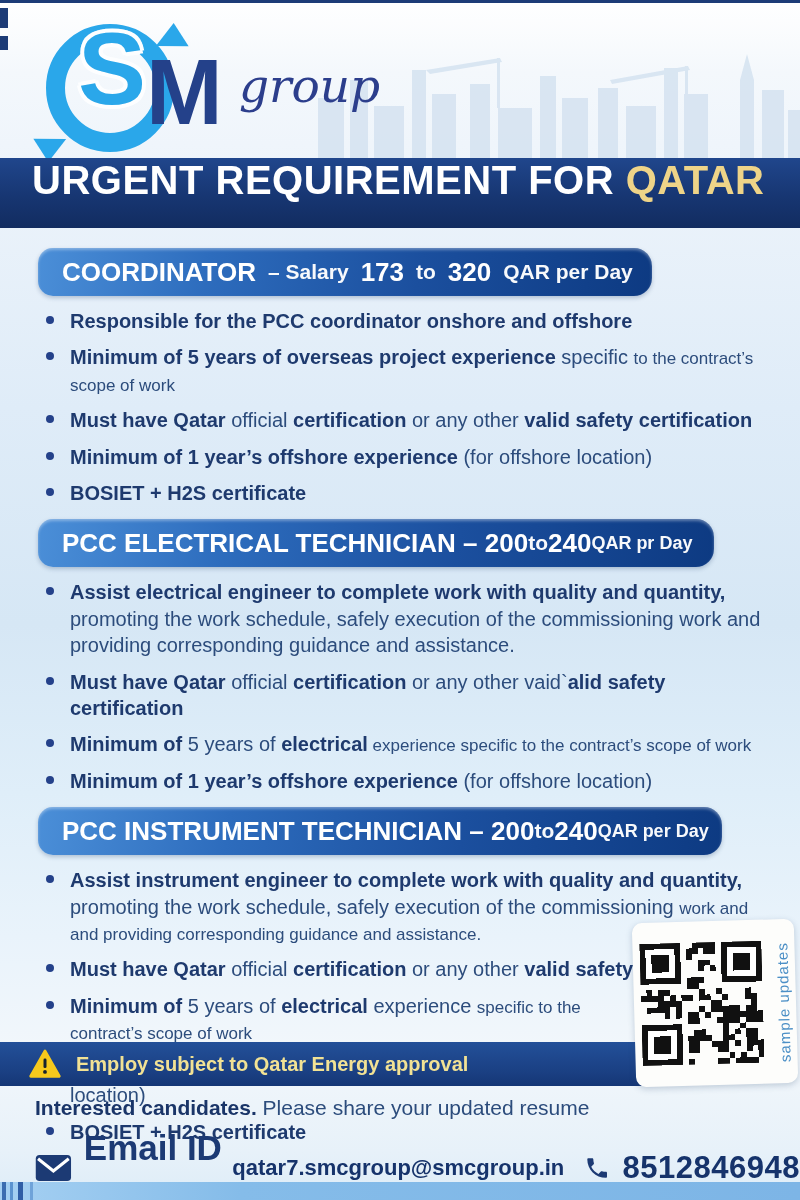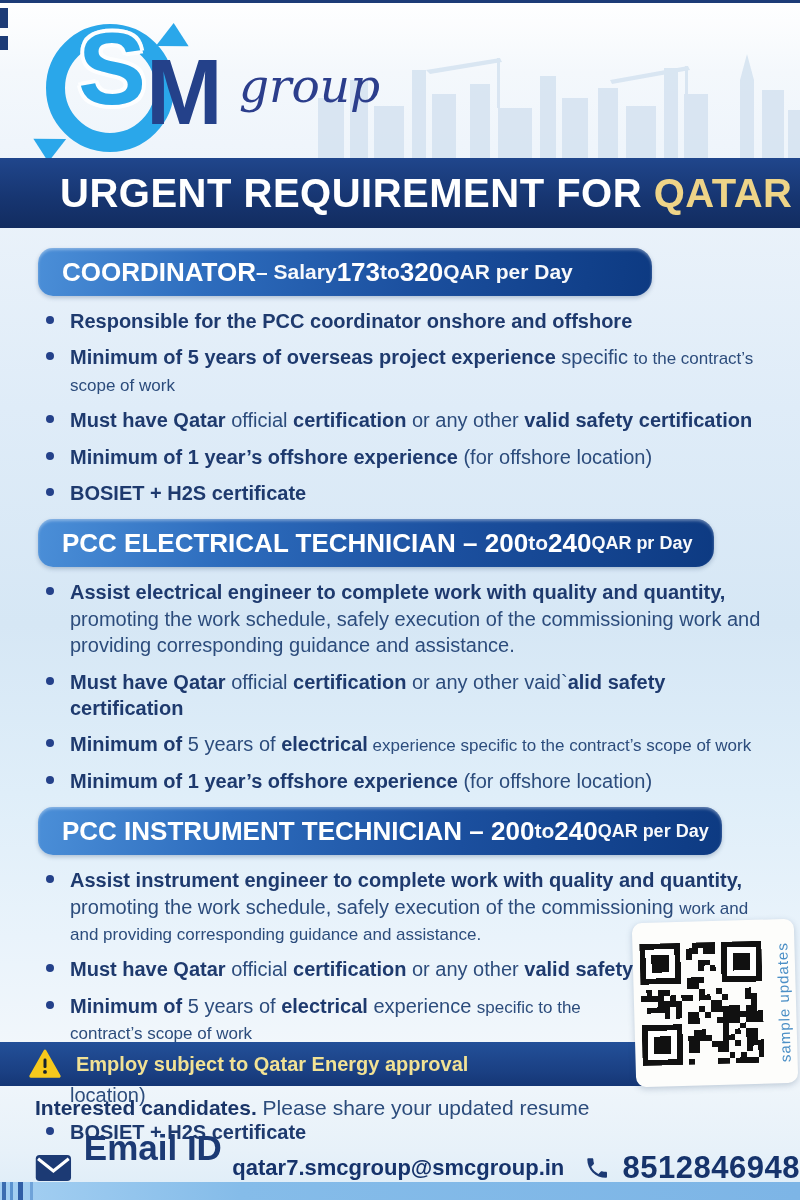--- a/index.html
+++ b/index.html
@@ -21,21 +21,21 @@
     text-shadow:4px 0 0 #fdfeff,-4px 0 0 #fdfeff,0 4px 0 #fdfeff,0 -4px 0 #fdfeff,3px 3px 0 #fdfeff,-3px -3px 0 #fdfeff,3px -3px 0 #fdfeff,-3px 3px 0 #fdfeff;
   }
   .logo-m{position:absolute;top:36px;left:112px;font-size:92px;font-weight:bold;color:#24418a;line-height:1;}
   .logo-group{position:absolute;top:52px;left:205px;font-family:"DejaVu Serif",serif;font-style:italic;font-size:47px;color:#2c3e8c;line-height:1;}
   
   .skyline{position:absolute;top:50px;left:0;width:800px;height:108px;}
   
   .banner{
     position:absolute;top:158px;left:0;width:800px;height:70px;
     background:linear-gradient(180deg,#20468c 0%,#173672 55%,#122c60 100%);
-    display:flex;align-items:center;padding-left:60px;box-sizing:border-box;
+    display:flex;align-items:flex-start;padding-left:32px;box-sizing:border-box;
   }
   .banner-text{font-size:40px;font-weight:bold;color:#ffffff;letter-spacing:.5px;white-space:nowrap;}
   .banner-hl{color:#eed488;}
   
   .sections{position:absolute;top:248px;left:38px;width:728px;}
   .job{margin-bottom:13px;}
   .job-header{
     height:48px;border-radius:15px 18px 18px 15px;
     background:linear-gradient(100deg,#4b8fd8 0%,#2d6cbd 28%,#1b4f9e 62%,#0d3a82 100%);
     box-shadow:inset 0 2px 3px rgba(255,255,255,.35), 0 2px 4px rgba(20,50,100,.25);
@@ -124,21 +124,21 @@
     <div class="logo-m">M</div>
     <div class="logo-group">group</div>
   </div>
 
   <div class="banner">
     <div class="banner-text"><span>URGENT REQUIREMENT FOR </span><span class="banner-hl">QATAR</span></div>
   </div>
 
   <div class="sections" id="sections">
       <section class="job">
-        <div class="job-header" style="width: 614px;">
+        <div class="job-header" style="width: 614px; gap: 12px;">
           <span class="seg-xl">COORDINATOR</span>
           <span class="seg-md"> – Salary </span>
           <span class="seg-xl">173</span>
           <span class="seg-md"> to </span>
           <span class="seg-xl">320</span>
           <span class="seg-md"> QAR per Day</span>
         </div>
         <ul class="job-bullets">
           <li><span class="dot"></span><span class="seg-b">Responsible for the PCC coordinator onshore and offshore</span></li>
           <li><span class="dot"></span><span class="seg-b">Minimum of 5 years of overseas project experience</span><span class="seg-r"> specific </span><span class="seg-s">to the contract’s scope of work</span></li>

